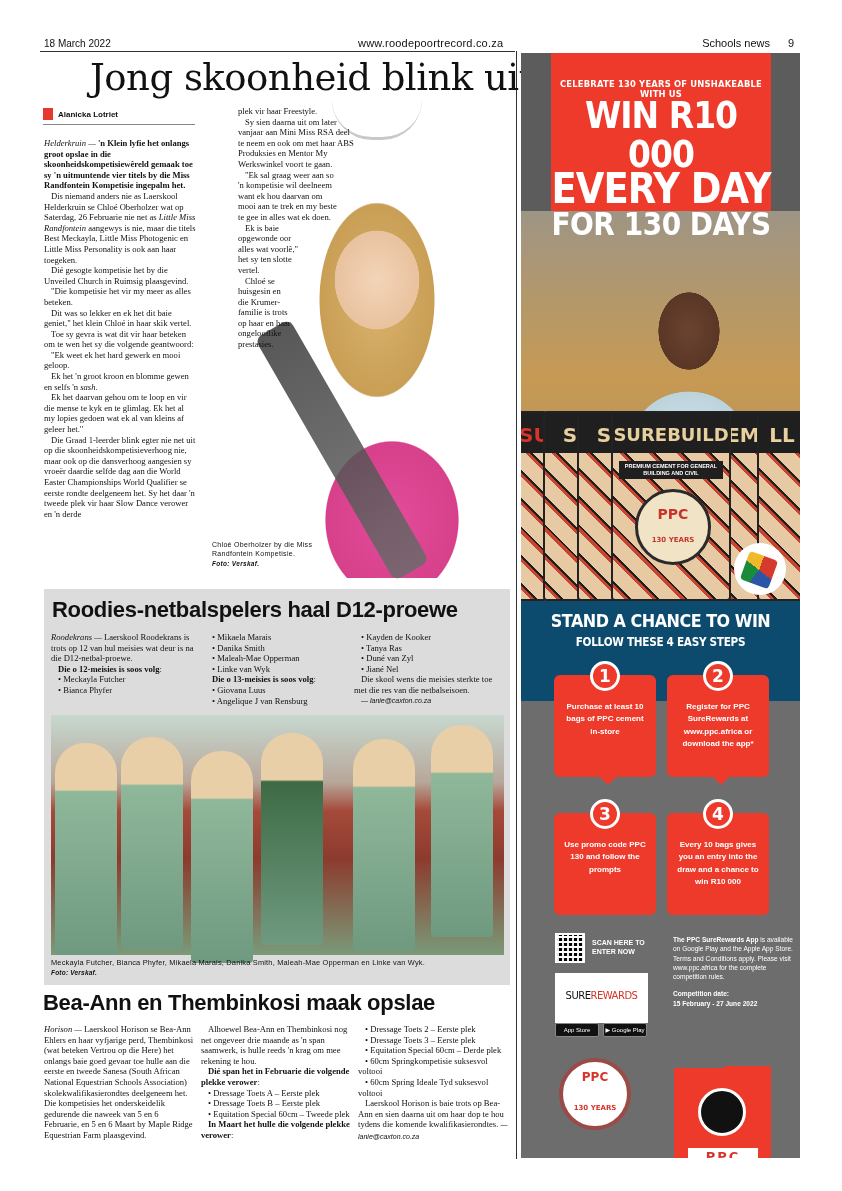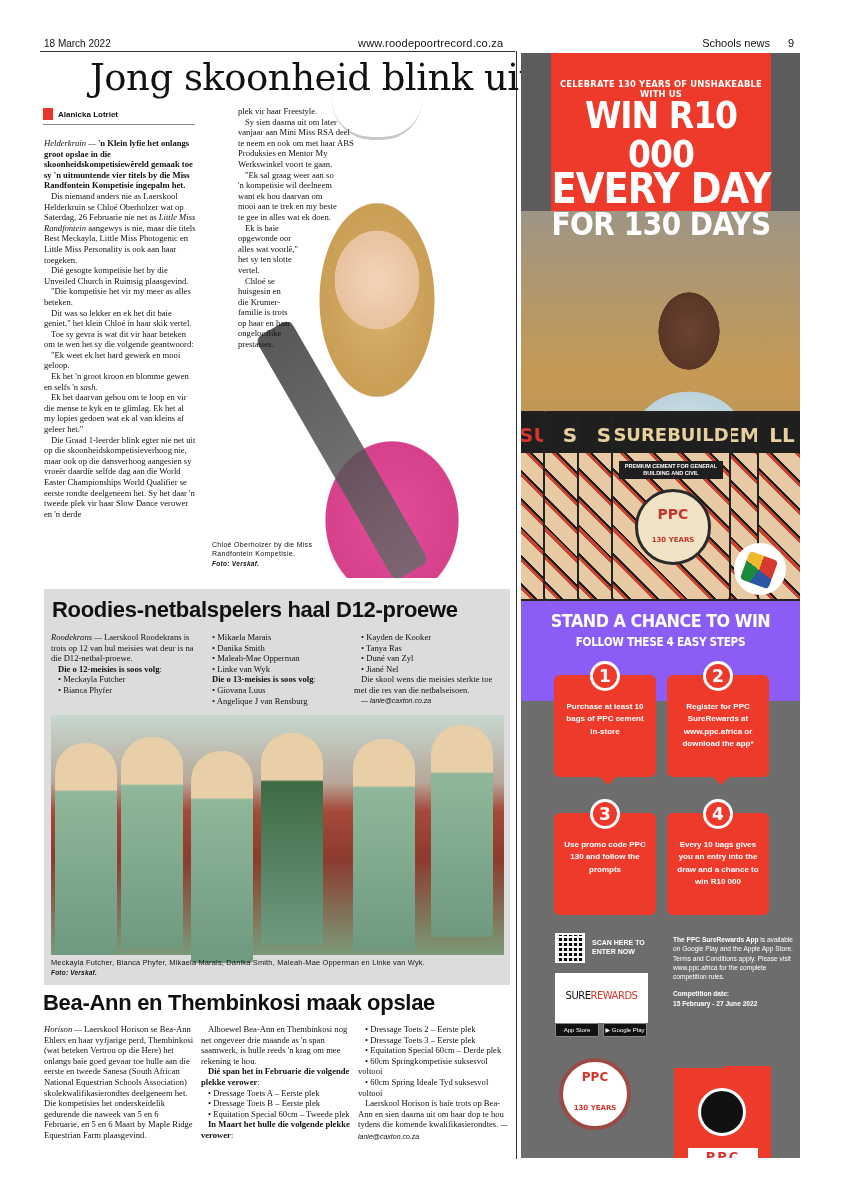--- a/index.html
+++ b/index.html
@@ -79,21 +79,21 @@
   .bag .bagtop { position: absolute; left: 0; top: 0; right: 0; height: 40px; background: #1f1f1f; color: #e8cf9e; font-family: "DejaVu Sans", sans-serif; font-weight: bold; font-size: 20px; text-align: center; line-height: 44px; overflow: hidden; white-space: nowrap; }
   .bag-main { left: 90px; width: 120px; z-index: 3; }
   .bag-main .bagtop { font-size: 18px; }
   .bag-main .sub { position: absolute; top: 48px; left: 6px; right: 6px; background: #1f1f1f; color: #fff; font-family: "Liberation Sans", sans-serif; font-size: 5.5px; font-weight: bold; text-align: center; padding: 2px 0; line-height: 7px; }
   .bag-main .medal { position: absolute; left: 22px; top: 76px; width: 76px; height: 76px; border-radius: 50%; background: #f1e3c6; border: 3px solid #2a2a2a; text-align: center; font-family: "DejaVu Sans", sans-serif; font-weight: bold; color: #c6342a; }
   .bag-main .medal .ppc { font-size: 14px; margin-top: 14px; }
   .bag-main .medal .yrs { font-size: 7px; margin-top: 14px; }
   .proudly { position: absolute; left: 213px; top: 490px; width: 52px; height: 52px; border-radius: 50%; background: #fff; z-index: 4; overflow: hidden; }
   .proudly .flag { position: absolute; left: 10px; top: 12px; width: 30px; height: 30px; background: conic-gradient(#d63a2e 0 30%, #2b55a5 30% 55%, #1a8a3b 55% 80%, #f2b82b 80% 100%); border-radius: 4px; transform: rotate(20deg); }
 
-  .ad-dark { position: absolute; left: 0; top: 548px; width: 279px; height: 100px; background: #8b5cf6; }
+  .ad-dark { position: absolute; left: 0; top: 548px; width: 279px; height: 100px; background: #0c4a6e; }
   .ad-dark .h1 { position: absolute; left: 0; width: 279px; top: 10px; text-align: center; color: #fff; font-family: "DejaVu Sans", sans-serif; font-weight: bold; font-size: 16px; letter-spacing: -0.5px; transform: scaleY(1.15); }
   .ad-dark .h2 { position: absolute; left: 0; width: 279px; top: 34px; text-align: center; color: #fff; font-family: "DejaVu Sans", sans-serif; font-weight: bold; font-size: 10.5px; letter-spacing: -0.3px; transform: scaleY(1.15); }
 
   .step { position: absolute; width: 102px; height: 102px; background: #ee3a2b; border-radius: 6px; color: #fff; font-family: "Liberation Sans", sans-serif; font-weight: bold; font-size: 8px; line-height: 12.4px; text-align: center; padding: 26px 8px 0; }
   .step .num { position: absolute; left: 36px; top: -14px; width: 30px; height: 30px; border-radius: 50%; background: #ee3a2b; border: 3px solid #fff; color: #fff; font-family: "DejaVu Sans", sans-serif; font-size: 17px; line-height: 24px; text-align: center; font-weight: bold; }
   .step .tail { position: absolute; left: 46px; bottom: -8px; width: 0; height: 0; border-left: 8px solid transparent; border-right: 8px solid transparent; border-top: 8px solid #ee3a2b; }
   .s1 { left: 33px; top: 622px; }
   .s2 { left: 146px; top: 622px; }
   .s3 { left: 33px; top: 760px; }
   .s4 { left: 146px; top: 760px; }

